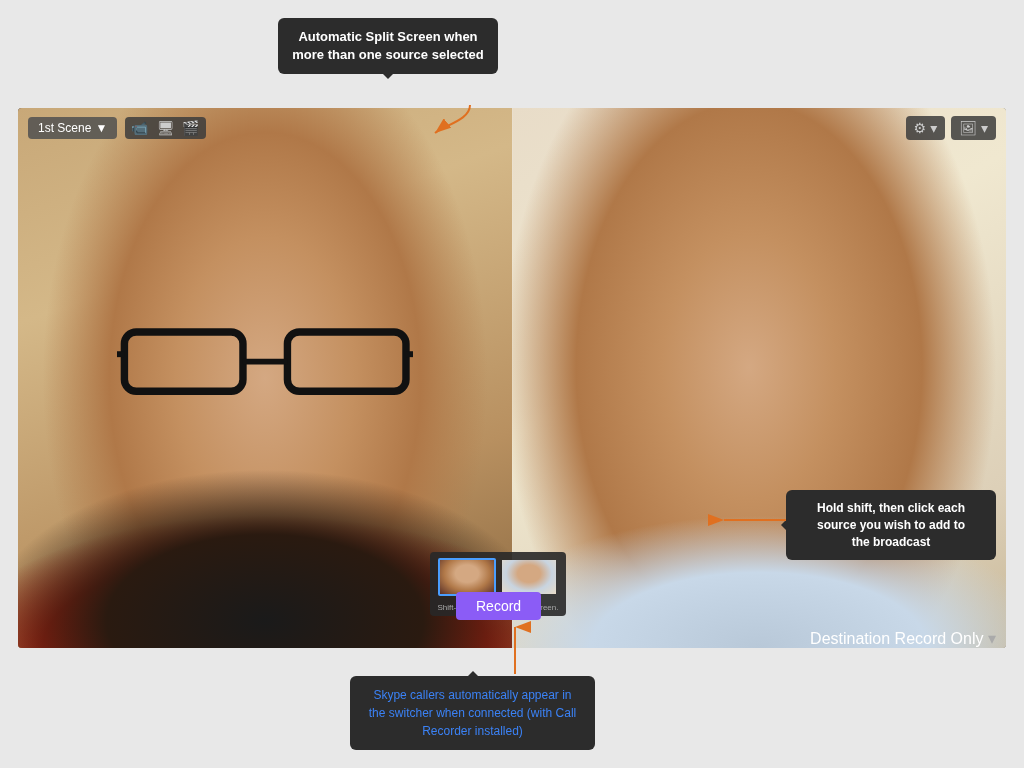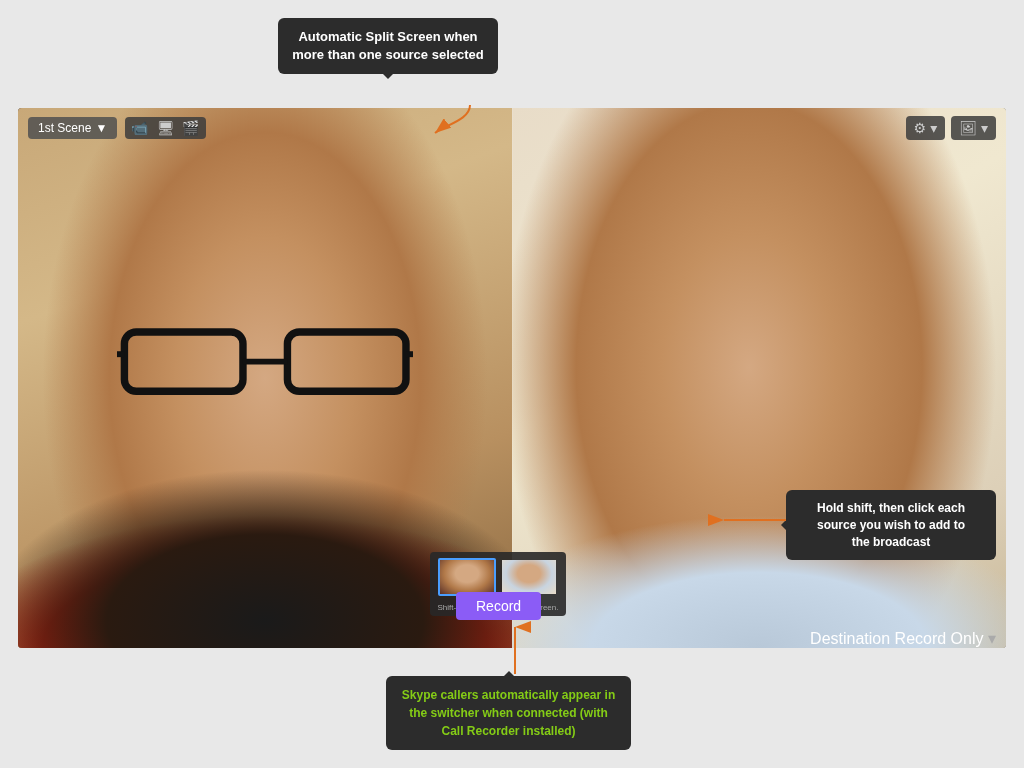--- a/index.html
+++ b/index.html
@@ -260,29 +260,28 @@
       border-right-color: #2c2c2c;
     }
 
     
     .tooltip-bottom {
       position: absolute;
       bottom: 18px;
       left: 350px;
       width: 245px;
       background: #2c2c2c;
-      color: #84cc16;
+      color: #3b82f6;
       font-size: 12px;
-      font-weight: 700;
+      font-weight: 400;
       text-align: center;
       padding: 10px 14px;
       border-radius: 6px;
       line-height: 1.5;
       z-index: 100;
-      margin-left: 36px;
     }
     .tooltip-bottom::before {
       content: '';
       position: absolute;
       top: -10px;
       left: 50%;
       transform: translateX(-50%);
       border: 5px solid transparent;
       border-bottom-color: #2c2c2c;
     }

